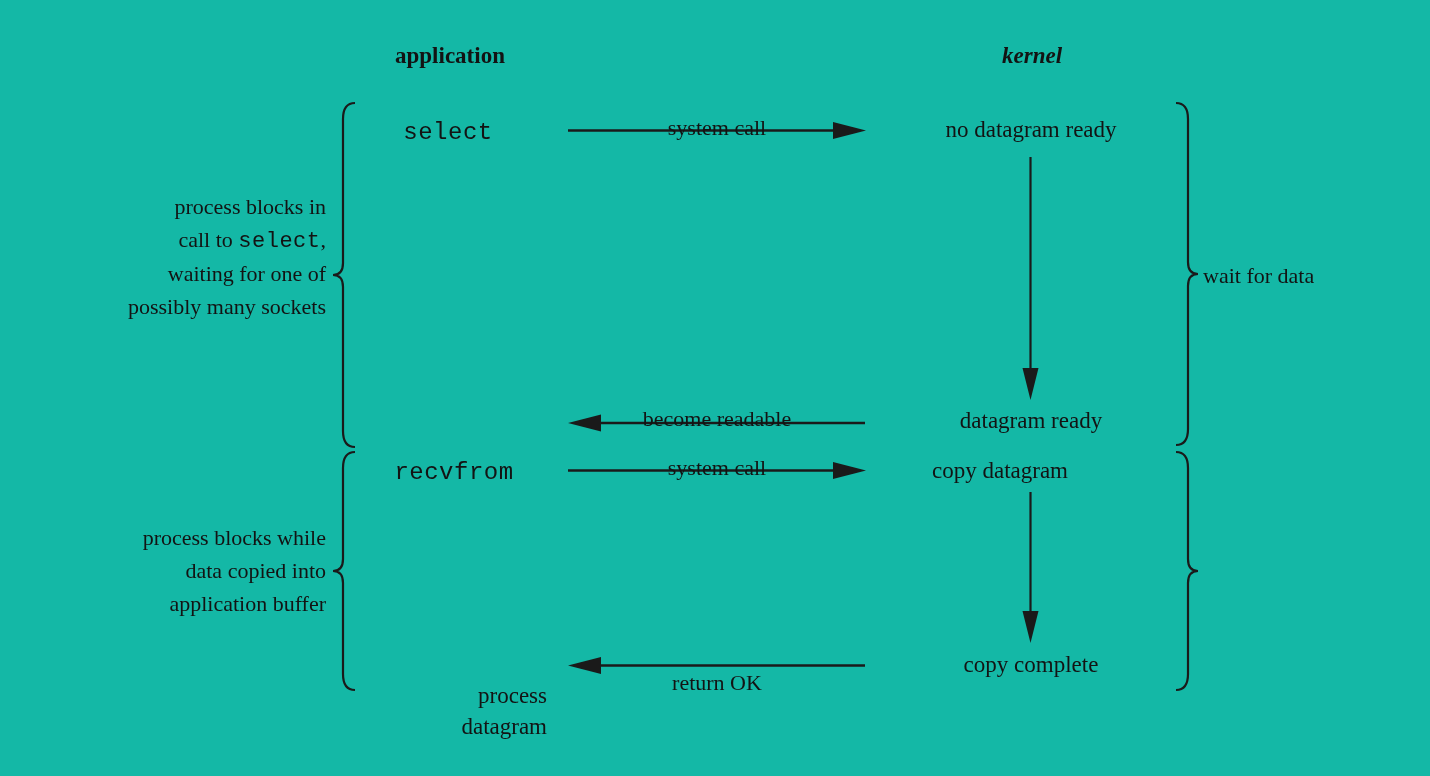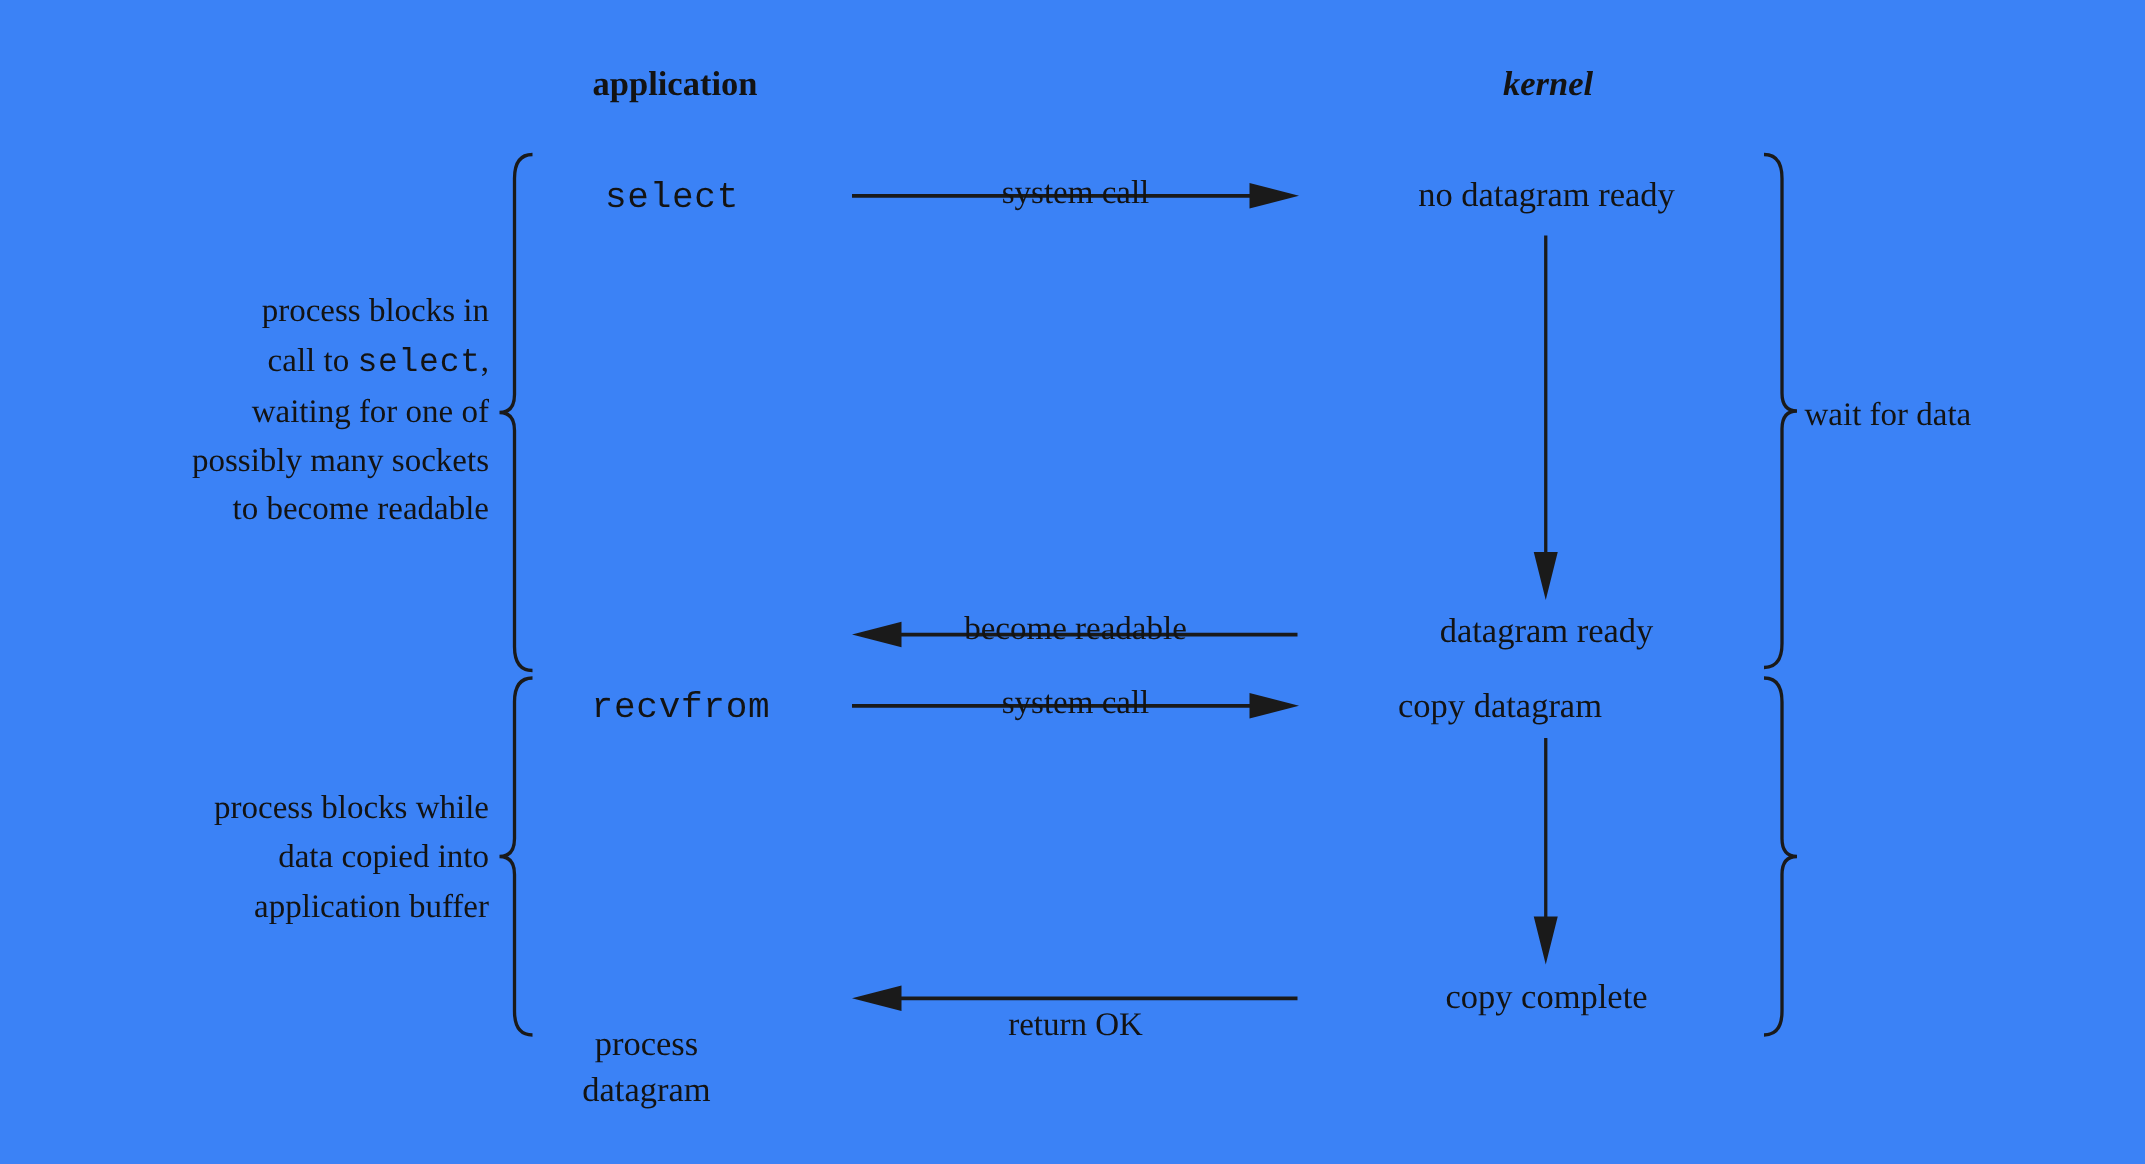--- a/index.html
+++ b/index.html
@@ -1,20 +1,20 @@
 <!DOCTYPE html>
 <html><head>
 <meta charset="utf-8">
 <style>
   html, body { margin: 0; padding: 0; background: #ffffff; }
   .canvas {
     position: relative;
     width: 1430px;
     height: 776px;
-    background: #3b82f6;
+    background: #14b8a6;
     font-family: "Liberation Serif", serif;
     color: #131313;
     overflow: hidden;
   }
   .abs { position: absolute; }
   .svg-layer { position: absolute; left: 0; top: 0; }
   .hdr {
     font-weight: bold;
     font-size: 23px;
     line-height: 30px;
@@ -111,41 +111,40 @@
     <path stroke-width="2.2" d="M 1176 103 Q 1188 103 1188 119 L 1188 262 Q 1188 274 1198 274 Q 1188 274 1188 286 L 1188 429 Q 1188 445 1176 445"></path>
 
     <path stroke-width="2.2" d="M 1176 452 Q 1188 452 1188 468 L 1188 559 Q 1188 571 1198 571 Q 1188 571 1188 583 L 1188 674 Q 1188 690 1176 690"></path>
   </svg>
 
   <div class="abs hdr" style="left:330px; top:41px;">application</div>
   <div class="abs hdr" style="left:912px; top:41px;font-style:italic;">kernel</div>
 
   <div class="abs code" style="left:348px; top:118px;">select</div>
   <div class="abs code" style="left:354px; top:458px;">recvfrom</div>
-  <div class="abs app-final" style="left:331px; top:680px;">
+  <div class="abs app-final" style="left:347px; top:680px;text-align:right;">
     <div>process</div>
     <div>datagram</div>
   </div>
 
   <div class="abs arrow-label" style="left:567px; top:99px;">system call</div>
   <div class="abs arrow-label" style="left:567px; top:390px;">become readable</div>
   <div class="abs arrow-label" style="left:567px; top:439px;">system call</div>
   <div class="abs arrow-label" style="left:567px; top:654px;">return OK</div>
 
   <div class="abs kstate" style="left:881px; top:115px;">no datagram ready</div>
   <div class="abs kstate" style="left:881px; top:406px;">datagram ready</div>
   <div class="abs kstate" style="left:850px; top:456px;">copy datagram</div>
   <div class="abs kstate" style="left:881px; top:650px;">copy complete</div>
 
   <div class="abs note-left lh32" style="left:40px; top:191px;">
     <div>process blocks in</div>
     <div><span>call to </span><span class="inline-code">select</span><span>,</span></div>
     <div>waiting for one of</div>
     <div>possibly many sockets</div>
-    <div>to become readable</div>
   </div>
 
   <div class="abs note-left lh33" style="left:40px; top:521px;">
     <div>process blocks while</div>
     <div>data copied into</div>
     <div>application buffer</div>
   </div>
 
   <div class="abs note-right" style="left:1203px; top:261px; line-height:30px;">wait for data</div>
 

